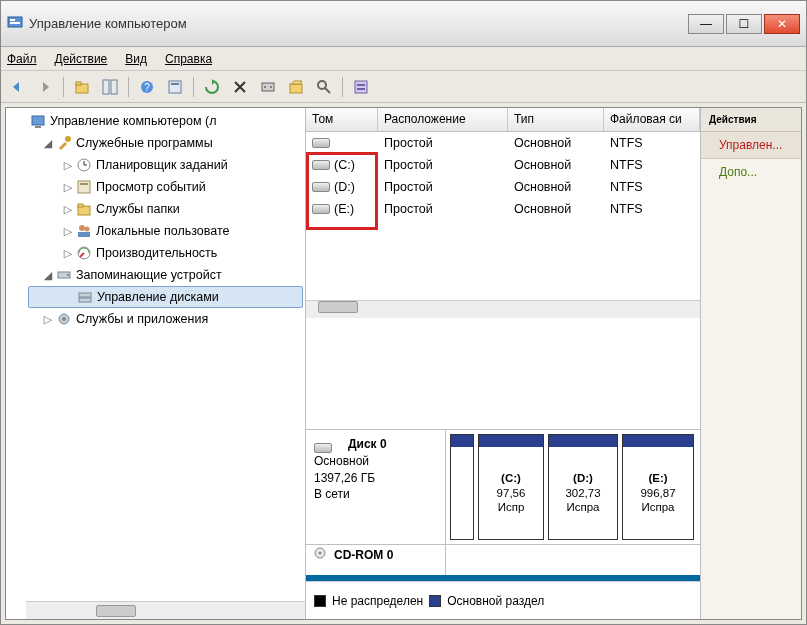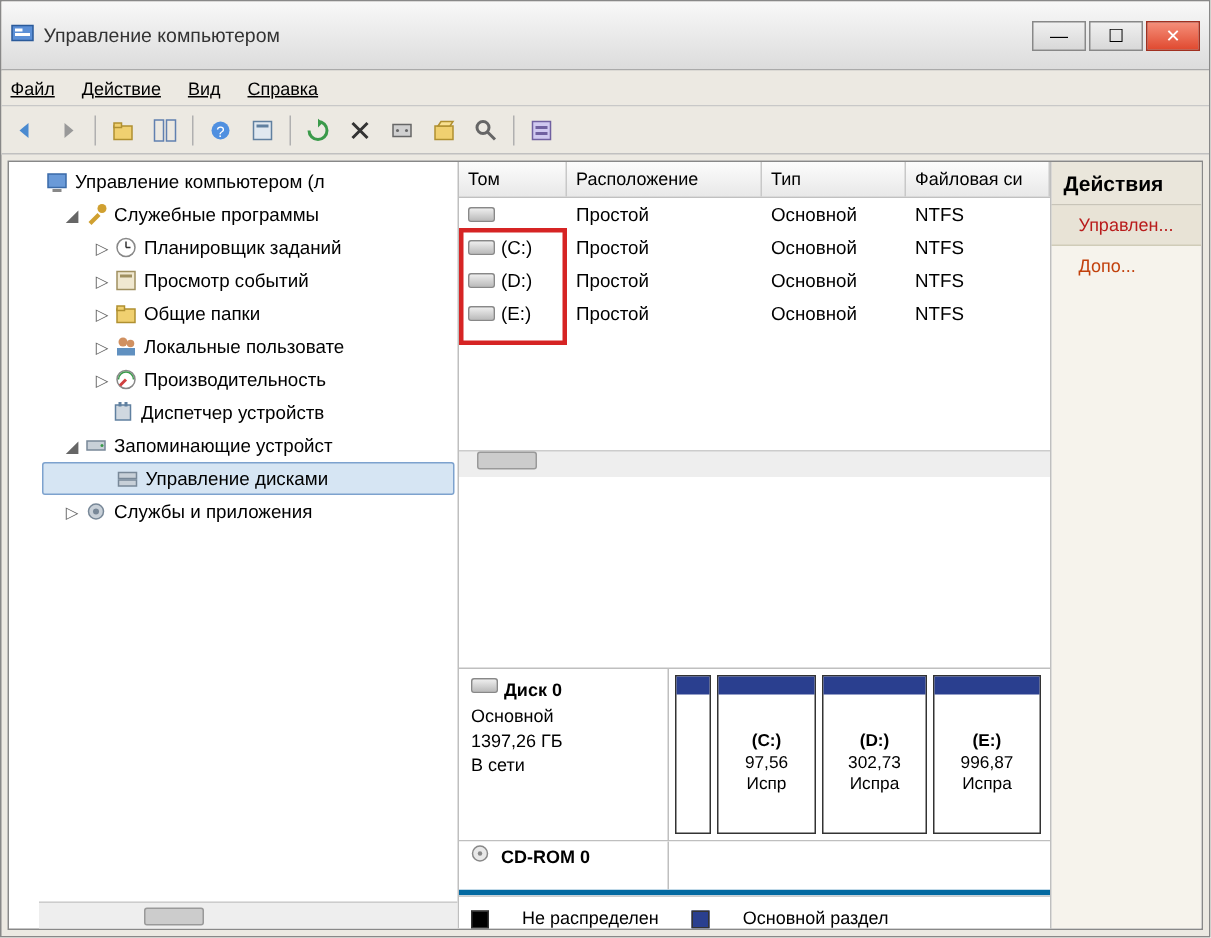--- a/index.html
+++ b/index.html
@@ -37,27 +37,27 @@
 .highlight-box { position:absolute; border:3px solid #d62424; pointer-events:none; }
 .midpane { position: relative; }
 .disk-section { border-top: 1px solid #bfbfbf; }
 .disk-row { display:flex; height: 115px; border-bottom:1px solid #bfbfbf; }
 .disk-label { width: 140px; background:#fff; padding: 6px 8px; border-right:1px solid #bfbfbf; font-size:12px; line-height:1.4; }
 .disk-label .dname { font-weight:bold; }
 .disk-parts { flex:1; display:flex; padding:4px; gap:4px; background:#fff; }
 .part { border:1px solid #333; display:flex; flex-direction:column; }
 .part .phdr { height:12px; background:#2a3f8f; }
 .part .pbody { flex:1; padding:4px; font-size:11.5px; line-height:1.3; text-align:center; display:flex; flex-direction:column; justify-content:center; }
-.legend { height:22px; background:#fff; display:flex; align-items:flex-end; gap:22px; padding:0 8px; border-top:1px solid #ccc; font-size:12px; }
+.legend { height:38px; background:#fff; display:flex; align-items:center; gap:6px; padding:0 8px; border-top:1px solid #ccc; font-size:12px; }
 .legbox { width:12px; height:12px; border:1px solid #333; }
-.cdrow { display:flex; height:36px; border-bottom:4px solid #0369a1; }
+.cdrow { display:flex; height:36px; border-bottom:6px solid #0369a1; }
 .cdrow .disk-label { padding-top:2px; }
 .rightpane { width: 100px; background:#f6f3ec; display:flex; flex-direction:column; }
-.rightpane .hdr { background:#eae6db; border-bottom:1px solid #c8c4b8; padding:6px 8px; font-weight:bold; font-size:14px; }
-.rightpane .item { padding:6px 8px 6px 18px; font-size:12px; color:#c2410c; cursor:pointer; white-space:nowrap; overflow:hidden; text-overflow:ellipsis; }
+.rightpane .hdr { background:#eae6db; border-bottom:1px solid #c8c4b8; padding:6px 8px; font-weight:bold; font-size:10px; }
+.rightpane .item { padding:6px 8px 6px 18px; font-size:12px; color:#4d7c0f; cursor:pointer; white-space:nowrap; overflow:hidden; text-overflow:ellipsis; }
 .rightpane .item.sub { background:#e8e3d6; border-bottom:1px solid #d0ccb8; color:#b91c1c; }
 .scroll-mini { height:18px; background:#eee; border-top:1px solid #ccc; }
 </style>
 </head>
 <body>
 
 <div class="window">
   <div class="titlebar">
     <span class="icon">
       <svg width="16" height="16">
@@ -203,21 +203,21 @@
           <span>Просмотр событий</span>
         </div>
         <div class="tnode" style="padding-left:36px">
           <span class="exp">▷</span>
           <span class="ticon">
               <svg width="16" height="16">
                 <rect x="2" y="5" width="12" height="9" fill="#f0d070" stroke="#b09030"></rect>
                 <rect x="2" y="3" width="5" height="3" fill="#f0d070" stroke="#b09030"></rect>
               </svg>
             </span>
-          <span>Общие папки</span>
+          <span>Службы папки</span>
         </div>
         <div class="tnode" style="padding-left:36px">
           <span class="exp">▷</span>
           <span class="ticon">
               <svg width="16" height="16">
                 <circle cx="6" cy="5" r="3" fill="#d09060"></circle>
                 <circle cx="11" cy="6" r="2.5" fill="#d09060"></circle>
                 <rect x="2" y="9" width="12" height="5" fill="#6090c0"></rect>
               </svg>
             </span>
@@ -226,30 +226,20 @@
         <div class="tnode" style="padding-left:36px">
           <span class="exp">▷</span>
           <span class="ticon">
               <svg width="16" height="16">
                 <circle cx="8" cy="8" r="6" fill="#fff" stroke="#888"></circle>
                 <path d="M8 8 L4 12" stroke="#d04040" stroke-width="2"></path>
                 <path d="M3 8 A5 5 0 0 1 13 8" fill="none" stroke="#3a9a4a"></path>
               </svg>
             </span>
           <span>Производительность</span>
-        </div>
-        <div class="tnode" style="padding-left:48px">
-          <span class="ticon">
-              <svg width="16" height="16">
-                <rect x="3" y="3" width="10" height="10" fill="#d0d8e0" stroke="#6080a0"></rect>
-                <rect x="5" y="1" width="2" height="3" fill="#6080a0"></rect>
-                <rect x="9" y="1" width="2" height="3" fill="#6080a0"></rect>
-              </svg>
-            </span>
-          <span>Диспетчер устройств</span>
         </div>
         <div class="tnode" style="padding-left:16px">
           <span class="exp">◢</span>
           <span class="ticon">
               <svg width="16" height="16">
                 <rect x="2" y="5" width="12" height="6" fill="#c8d0d8" stroke="#788898"></rect>
                 <circle cx="12" cy="8" r="1" fill="#3a9a4a"></circle>
               </svg>
             </span>
           <span>Запоминающие устройст</span>
@@ -327,21 +317,21 @@
         <div class="scroll-mini" style="padding-left:12px">
             <div style="width:40px;height:12px;background:#ccc;border:1px solid #999;border-radius:2px"></div>
           </div>
       </div>
 
       <div class="highlight-box" style="left:0px; top:44px; width:72px; height:78px;"></div>
 
       <div class="disk-section">
         <div class="disk-row">
           <div class="disk-label">
-            <div style="display:flex;align-items:flex-start;gap:4px">
+            <div style="display:flex;align-items:flex-end;gap:16px">
                 <span class="diskicon"></span>
                 <span class="dname">Диск 0</span>
               </div>
             <div>Основной</div>
             <div>1397,26 ГБ</div>
             <div>В сети</div>
           </div>
           <div class="disk-parts">
             <div class="part" style="width:24px">
                 <div class="phdr"></div>

